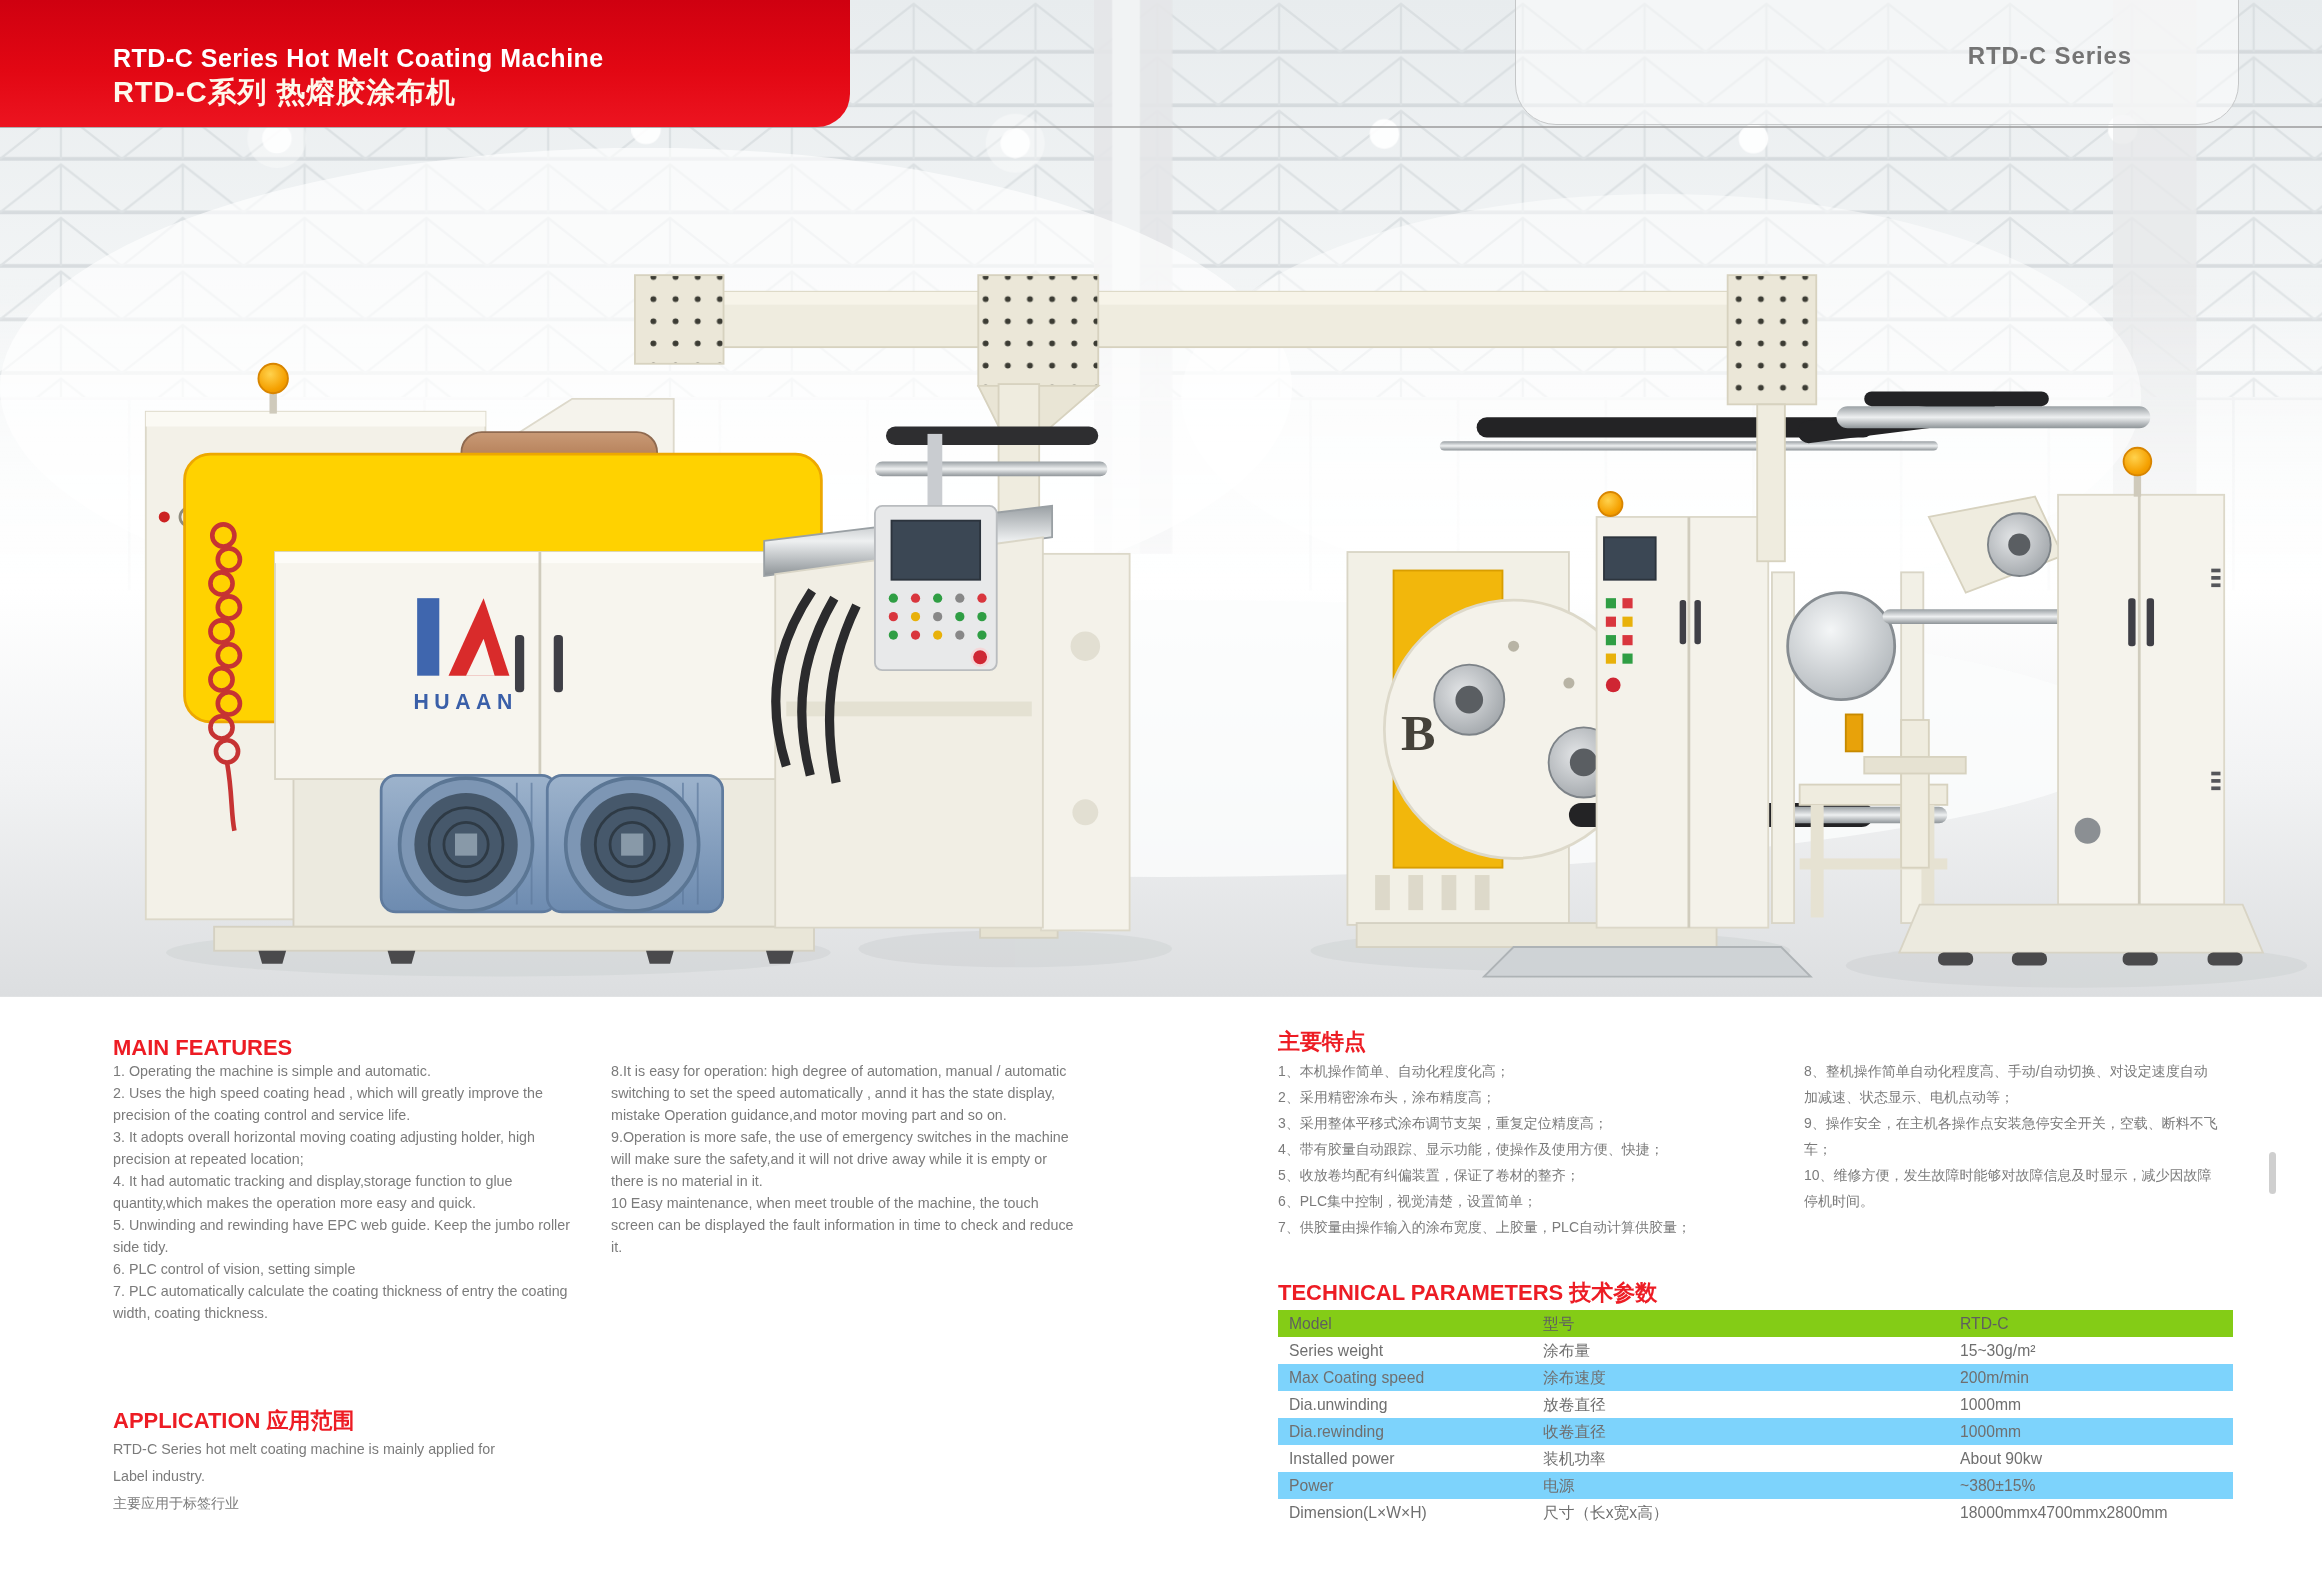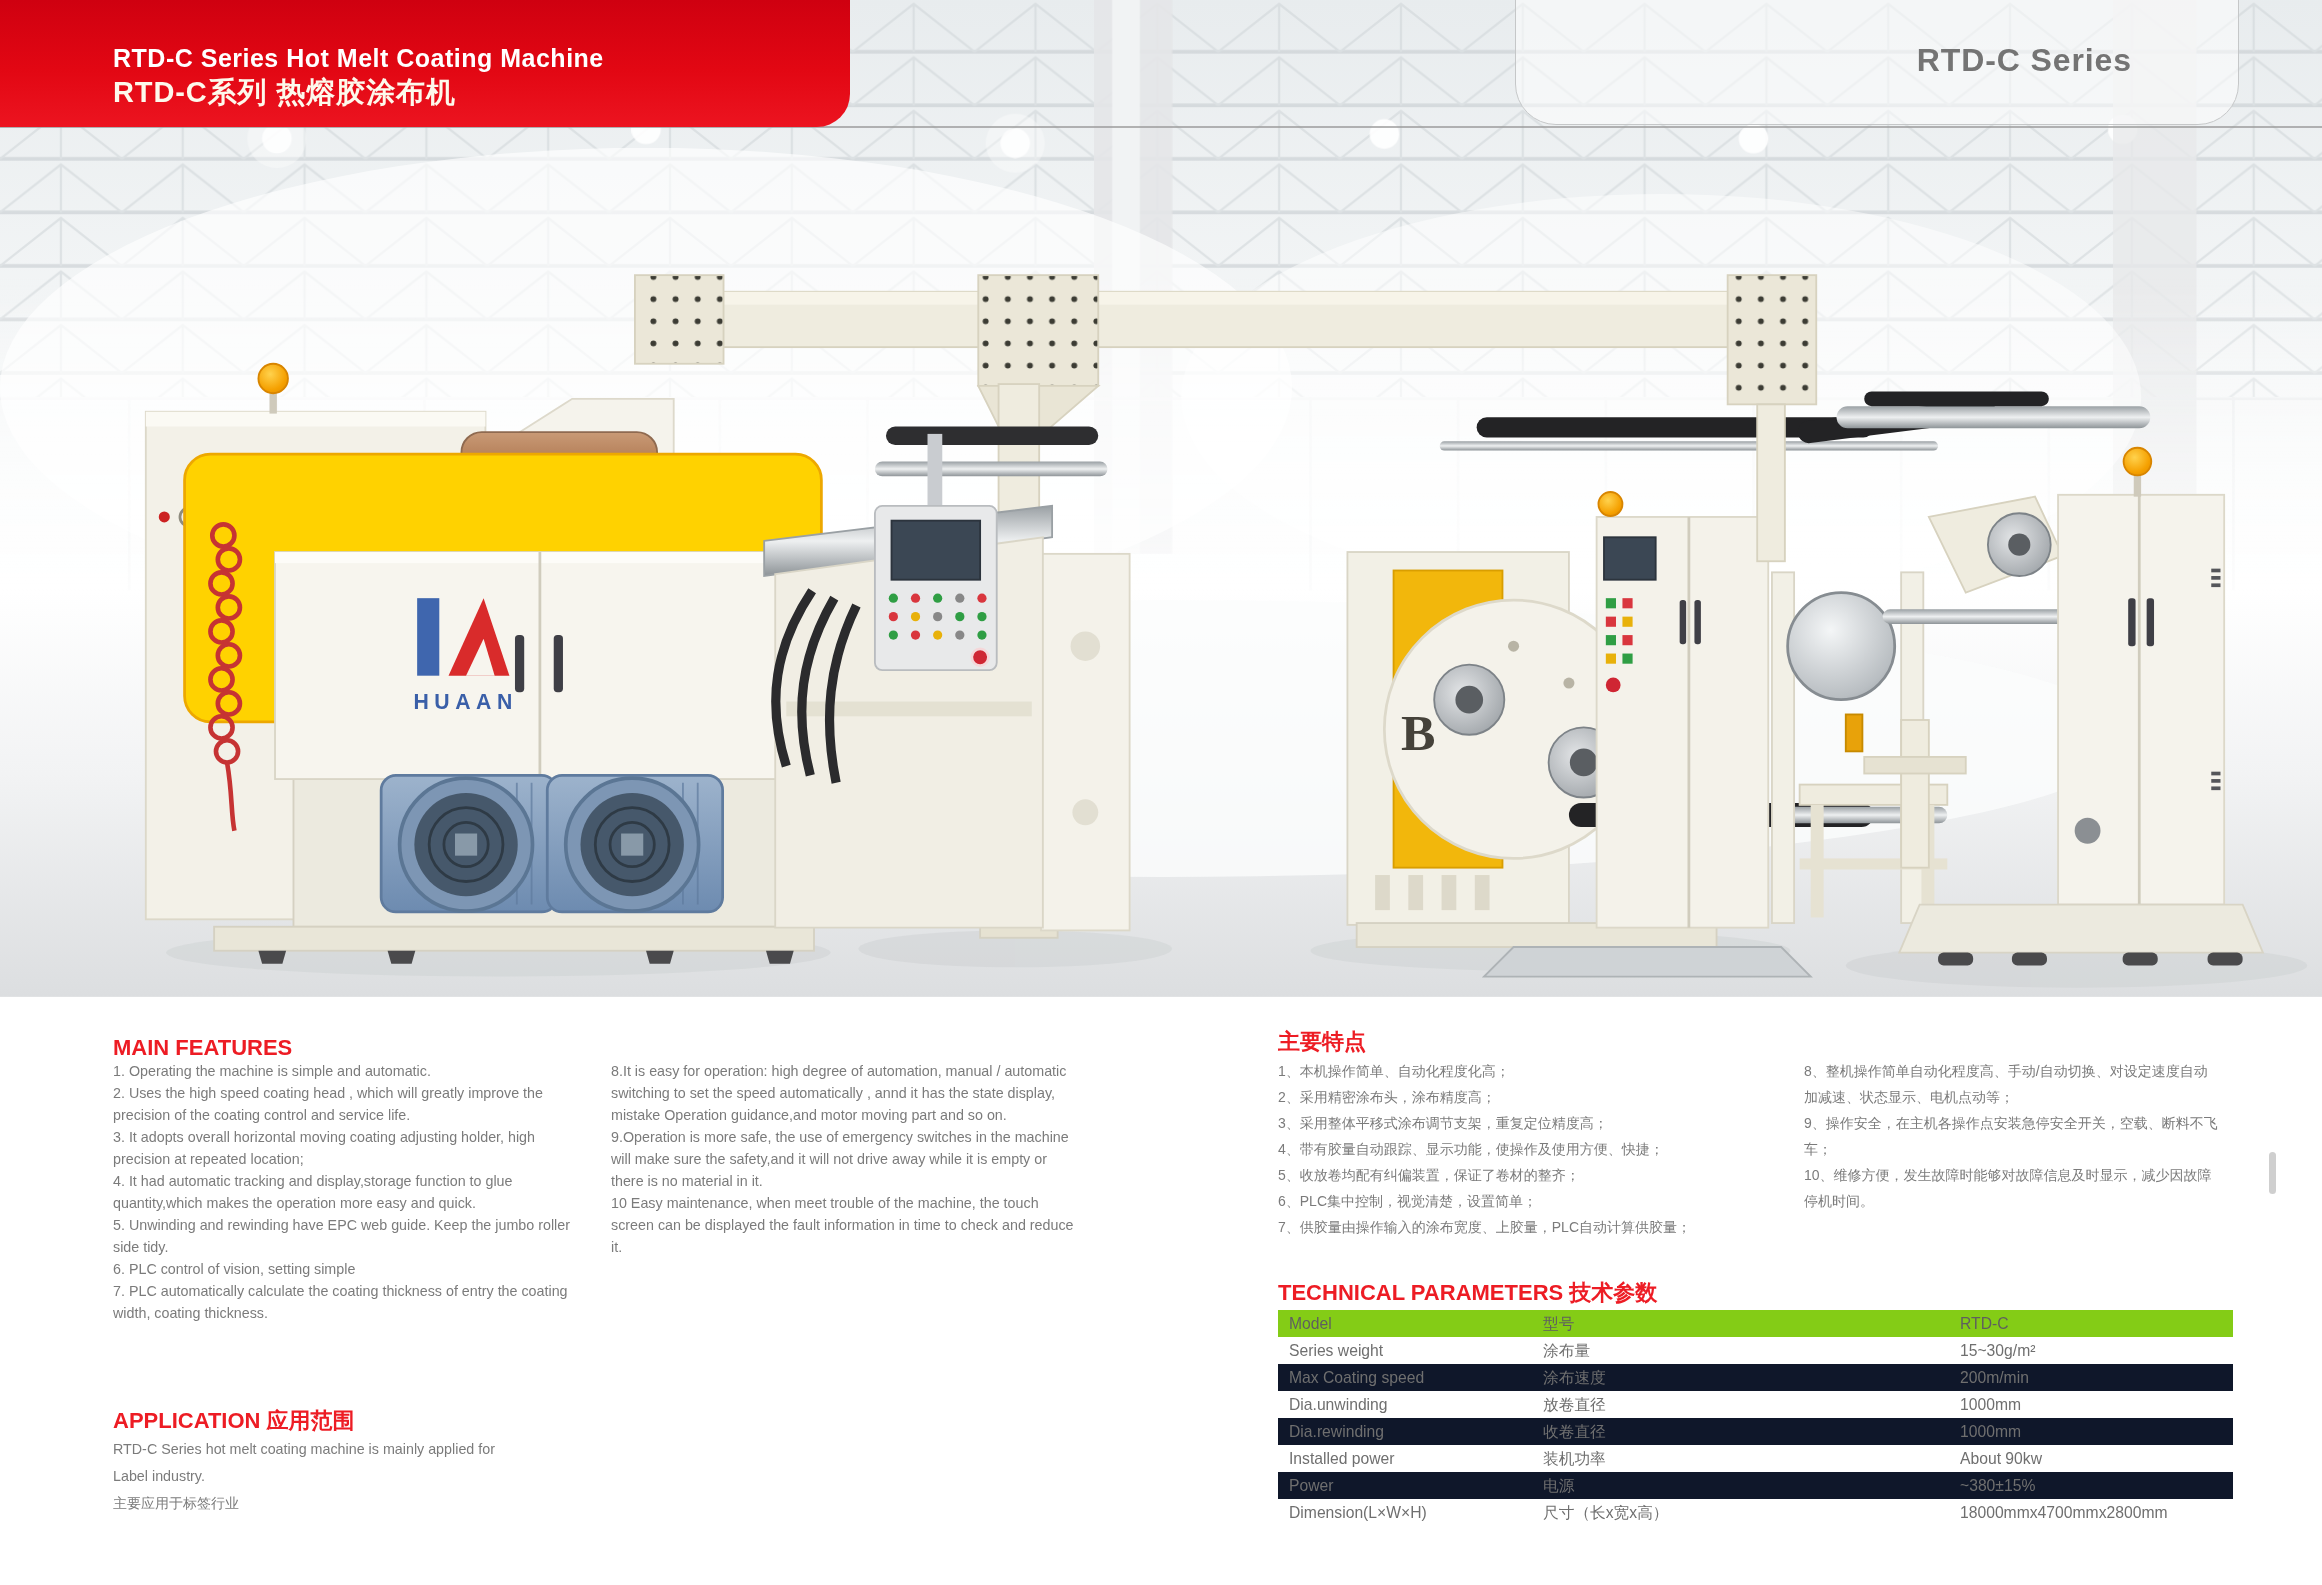--- a/index.html
+++ b/index.html
@@ -11,32 +11,32 @@
   .hero-line{position:absolute;left:0;top:126px;width:2322px;height:1.8px;background:#9b9b9b;opacity:.75;}
   
   .banner{position:absolute;left:0;top:0;width:850px;height:127px;
           background:linear-gradient(180deg,#cf0010 0%,#e20713 55%,#ec1420 100%);
           border-bottom-right-radius:33px;box-sizing:border-box;padding:44px 0 0 113px;}
   .banner .t1{color:#ffffff;font-weight:bold;font-size:25px;line-height:29.5px;letter-spacing:0.5px;}
   .banner .t2{color:#fdf9ec;font-weight:bold;font-size:29px;line-height:37px;letter-spacing:0.9px;}
   
   .series-box{position:absolute;left:1515px;top:-41px;width:722px;height:164px;
               border:1.8px solid #c5c7c8;border-radius:41px;background:rgba(255,255,255,.52);}
-  .series-text{position:absolute;right:190px;top:42px;font-size:32px;font-weight:bold;color:#747474;letter-spacing:0.9px;}
+  .series-text{position:absolute;right:190px;top:42px;font-size:24px;font-weight:bold;color:#747474;letter-spacing:0.9px;}
   
   .sec-title{position:absolute;color:#ed1c24;font-weight:bold;font-size:22px;line-height:28px;}
   .body-en{color:#7b7b7b;font-size:14.3px;line-height:22px;}
   .body-zh{color:#7b7b7b;font-size:14px;line-height:26px;}
   .col{position:absolute;}
   .col p{margin:0;}
   
   .tech-table{position:absolute;left:1278px;top:1310px;width:955px;}
   .trow{position:relative;height:27px;line-height:27px;font-size:15.7px;color:#6f6f6f;}
   .trow.head{background:#84cc16;color:#5f5f5f;}
-  .trow.alt{background:#0f172a;}
+  .trow.alt{background:#7dd3fc;}
   .trow span{position:absolute;top:0;white-space:nowrap;}
   .trow .c1{left:11px;}
   .trow .c2{left:265px;}
   .trow .c3{left:682px;}
   .scroll-thumb{position:absolute;left:2269px;top:1152px;width:6.5px;height:42px;background:#cfcfcf;border-radius:3.7px;}
 </style>
 </head>
 <body>
 
 <div class="page">

